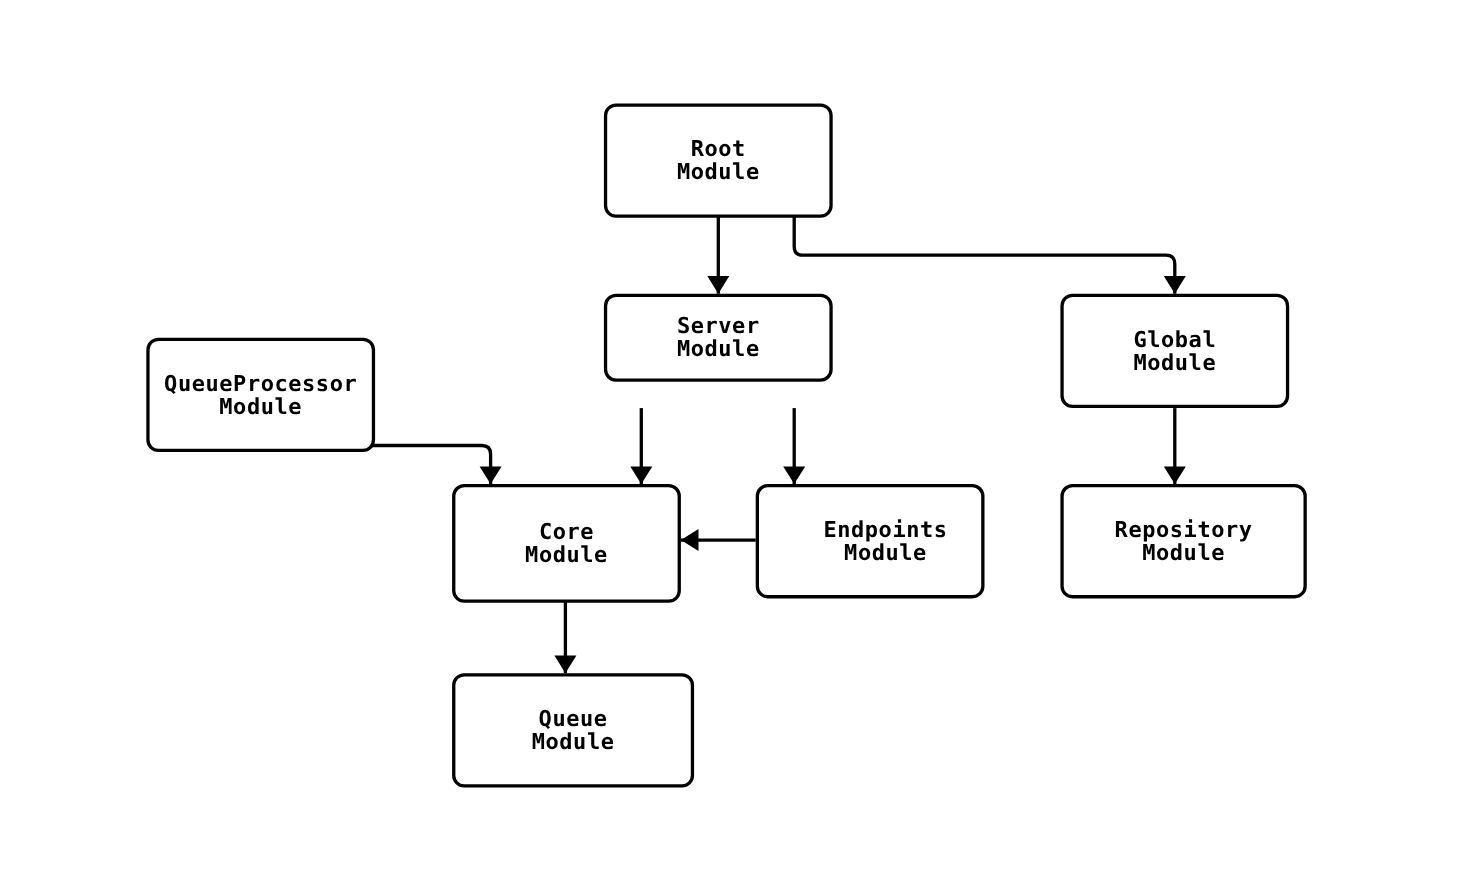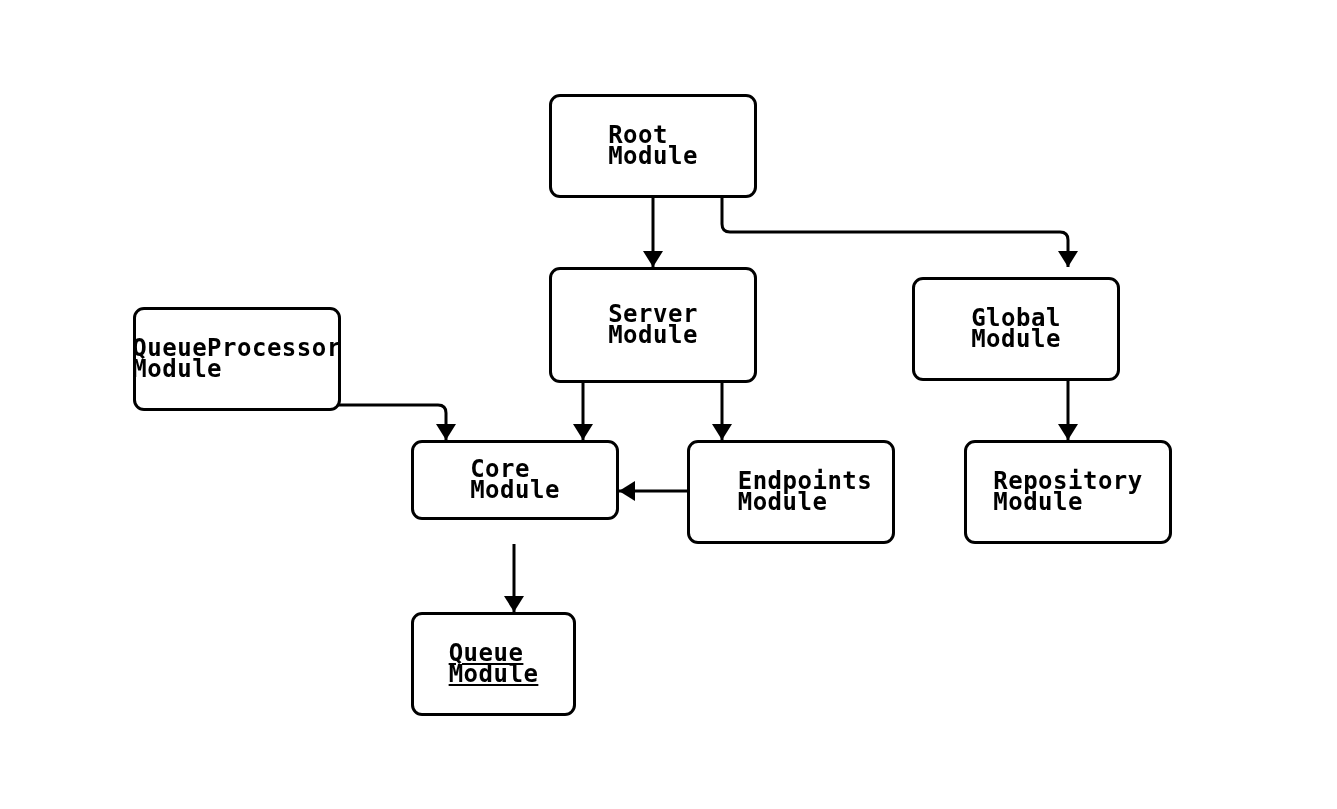--- a/index.html
+++ b/index.html
@@ -26,23 +26,24 @@
     box-sizing: border-box;
     background: #ffffff;
     border-style: solid;
     border-width: 3px;
     border-radius: 11px;
     display: flex;
     align-items: center;
     justify-content: center;
   }
   .node .label {
-    font-size: 24px;
+    font-size: 20px;
     line-height: 21px;
     font-weight: bold;
+    text-align: center;
     white-space: pre-line;
     letter-spacing: 0.5px;
   }
 </style>
 </head>
 <body>
 
 <div class="canvas">
   <svg class="edge-layer" id="edge-layer" width="1337" height="809" viewBox="0 0 1337 809">
       <g>
@@ -80,37 +81,37 @@
     </svg>
 
   <div class="node" style="left: 549px; top: 94px; width: 208px; height: 104px; border-color: rgb(0, 0, 0); border-width: 3px; border-radius: 11px; background: rgb(255, 255, 255);">
     <span class="label" style="color: rgb(0, 0, 0);">Root
 Module</span>
   </div>
   <div class="node" style="left: 133px; top: 267px; width: 208px; height: 104px; border-color: rgb(0, 0, 0); border-width: 3px; border-radius: 11px; background: rgb(255, 255, 255); margin-top: 40px;">
     <span class="label" style="color: rgb(0, 0, 0);">QueueProcessor
 Module</span>
   </div>
-  <div class="node" style="left: 549px; top: 267px; width: 208px; height: 116px; border-color: rgb(0, 0, 0); border-width: 3px; border-radius: 11px; background: rgb(255, 255, 255);">
+  <div class="node" style="left: 549px; top: 267px; width: 208px; height: 80px; border-color: rgb(0, 0, 0); border-width: 3px; border-radius: 11px; background: rgb(255, 255, 255);">
     <span class="label" style="color: rgb(0, 0, 0);">Server
 Module</span>
   </div>
-  <div class="node" style="left: 912px; top: 267px; width: 208px; height: 104px; border-color: rgb(0, 0, 0); border-width: 3px; border-radius: 11px; background: rgb(255, 255, 255); margin-top: 10px;">
+  <div class="node" style="left: 964px; top: 267px; width: 208px; height: 104px; border-color: rgb(0, 0, 0); border-width: 3px; border-radius: 11px; background: rgb(255, 255, 255);">
     <span class="label" style="color: rgb(0, 0, 0);">Global
 Module</span>
   </div>
-  <div class="node" style="left: 411px; top: 440px; width: 208px; height: 80px; border-color: rgb(0, 0, 0); border-width: 3px; border-radius: 11px; background: rgb(255, 255, 255);">
+  <div class="node" style="left: 411px; top: 440px; width: 208px; height: 108px; border-color: rgb(0, 0, 0); border-width: 3px; border-radius: 11px; background: rgb(255, 255, 255);">
     <span class="label" style="color: rgb(0, 0, 0);">Core
 Module</span>
   </div>
   <div class="node" style="left: 687px; top: 440px; width: 208px; height: 104px; border-color: rgb(0, 0, 0); border-width: 3px; border-radius: 11px; background: rgb(255, 255, 255); padding-left: 28px;">
     <span class="label" style="color: rgb(0, 0, 0);">Endpoints
 Module</span>
   </div>
-  <div class="node" style="left: 964px; top: 440px; width: 208px; height: 104px; border-color: rgb(0, 0, 0); border-width: 3px; border-radius: 11px; background: rgb(255, 255, 255);">
+  <div class="node" style="left: 964px; top: 440px; width: 224px; height: 104px; border-color: rgb(0, 0, 0); border-width: 3px; border-radius: 11px; background: rgb(255, 255, 255);">
     <span class="label" style="color: rgb(0, 0, 0);">Repository
 Module</span>
   </div>
-  <div class="node" style="left: 411px; top: 612px; width: 165px; height: 104px; border-color: rgb(0, 0, 0); border-width: 3px; border-radius: 11px; background: rgb(255, 255, 255); text-decoration: underline;">
+  <div class="node" style="left: 411px; top: 612px; width: 220px; height: 104px; border-color: rgb(0, 0, 0); border-width: 3px; border-radius: 11px; background: rgb(255, 255, 255);">
     <span class="label" style="color: rgb(0, 0, 0);">Queue
 Module</span>
   </div>
 </div>
 
 </body></html>

